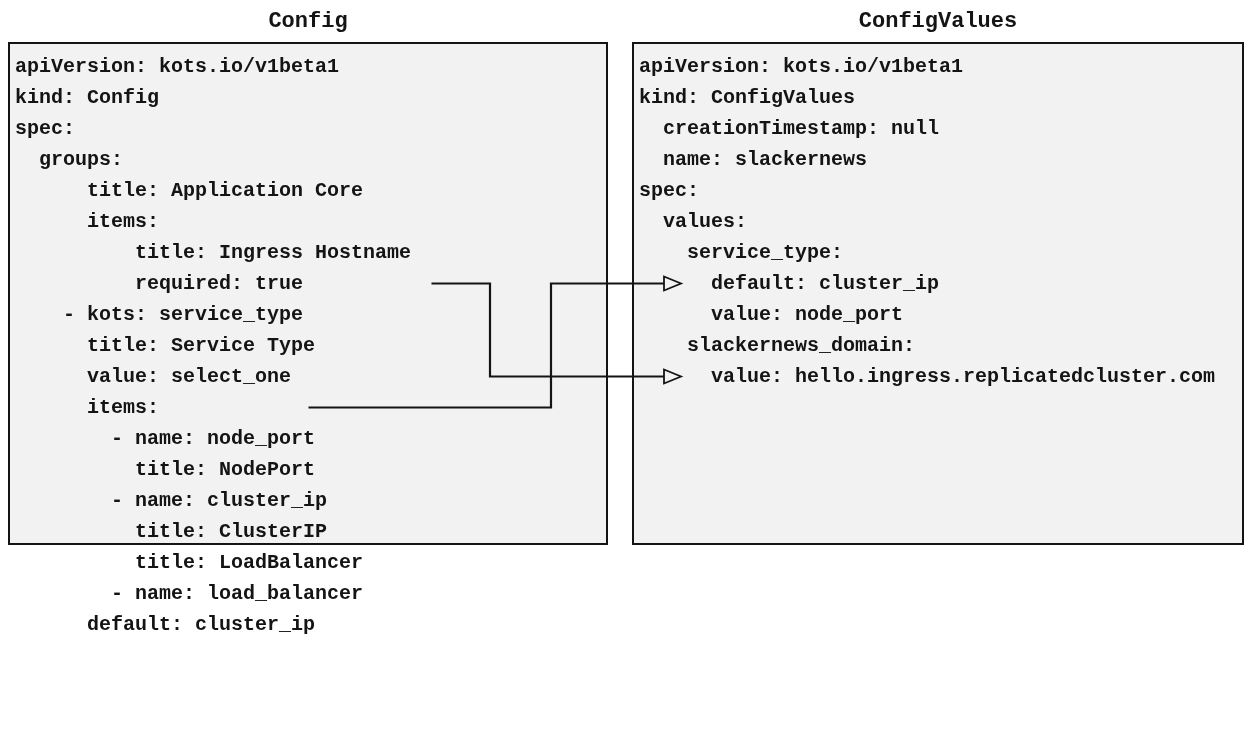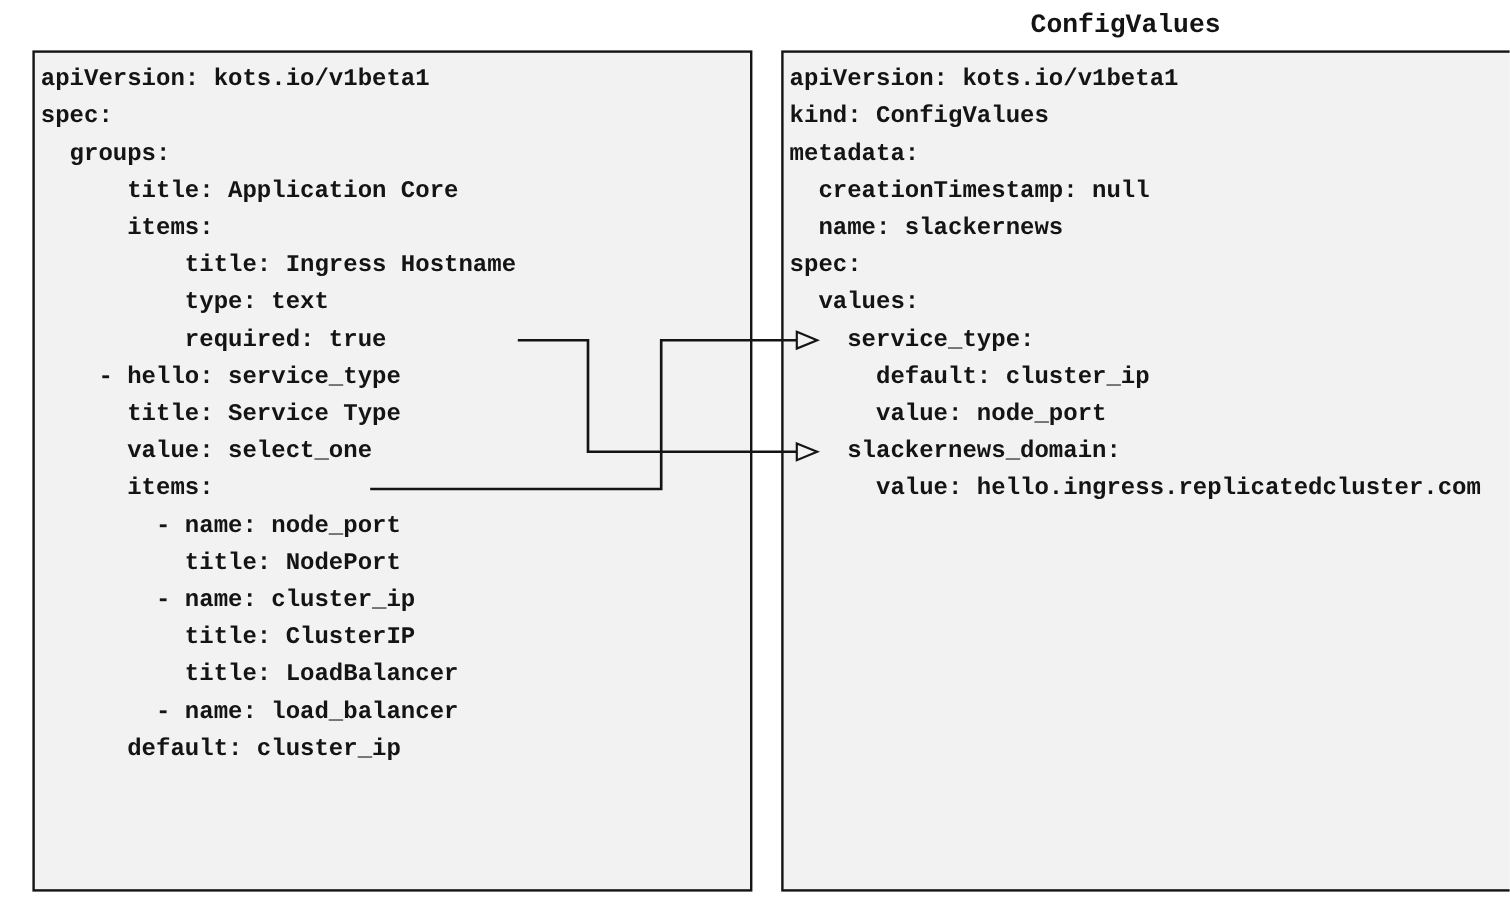--- a/index.html
+++ b/index.html
@@ -26,26 +26,25 @@
     font-size: 22px;
     font-weight: bold;
     color: #141414;
     letter-spacing: 0;
   }
   .panel-title.left  { left: 8px;   width: 600px; }
   .panel-title.right { left: 632px; width: 612px; }
   .panel {
     position: absolute;
     top: 42px;
-    height: 701px;
+    height: 503px;
     box-sizing: border-box;
     background: #f2f2f2;
     border: 2px solid #141414;
     padding: 7px 0 0 5px;
-    margin-left: 19px;
   }
   .panel.left-panel  { left: 8px;   width: 600px; }
   .panel.right-panel { left: 632px; width: 612px; }
   .ln {
     white-space: pre;
     font-size: 20px;
     font-weight: bold;
     line-height: 31px;
     height: 31px;
     color: #141414;
@@ -71,49 +70,49 @@
     stroke: #141414;
     stroke-width: 1.8;
     stroke-linejoin: miter;
   }
 </style>
 </head>
 <body>
 
 <div class="stage">
 
+  <div class="panel-title left">Config</div>
 
   <div class="panel-title right">ConfigValues</div>
 
   <div class="panel left-panel">
     <div class="ln">apiVersion: kots.io/v1beta1</div>
+    <div class="ln">kind: Config</div>
     <div class="ln">spec:</div>
     <div class="ln">  groups:</div>
     <div class="ln">      title: Application Core</div>
     <div class="ln">      items:</div>
     <div class="ln">          title: Ingress Hostname</div>
-    <div class="ln">          type: text</div>
     <div class="ln">          required: true</div>
-    <div class="ln">    - hello: service_type</div>
+    <div class="ln">    - kots: service_type</div>
     <div class="ln">      title: Service Type</div>
     <div class="ln">      value: select_one</div>
     <div class="ln">      items:</div>
     <div class="ln">        - name: node_port</div>
     <div class="ln">          title: NodePort</div>
     <div class="ln">        - name: cluster_ip</div>
     <div class="ln">          title: ClusterIP</div>
     <div class="ln">          title: LoadBalancer</div>
     <div class="ln">        - name: load_balancer</div>
     <div class="ln">      default: cluster_ip</div>
   </div>
 
   <div class="panel right-panel">
     <div class="ln">apiVersion: kots.io/v1beta1</div>
     <div class="ln">kind: ConfigValues</div>
-    <div class="ln">metadata:</div>
     <div class="ln">  creationTimestamp: null</div>
     <div class="ln">  name: slackernews</div>
     <div class="ln">spec:</div>
     <div class="ln">  values:</div>
     <div class="ln">    service_type:</div>
     <div class="ln">      default: cluster_ip</div>
     <div class="ln">      value: node_port</div>
     <div class="ln">    slackernews_domain:</div>
     <div class="ln">      value: hello.ingress.replicatedcluster.com</div>
   </div>

